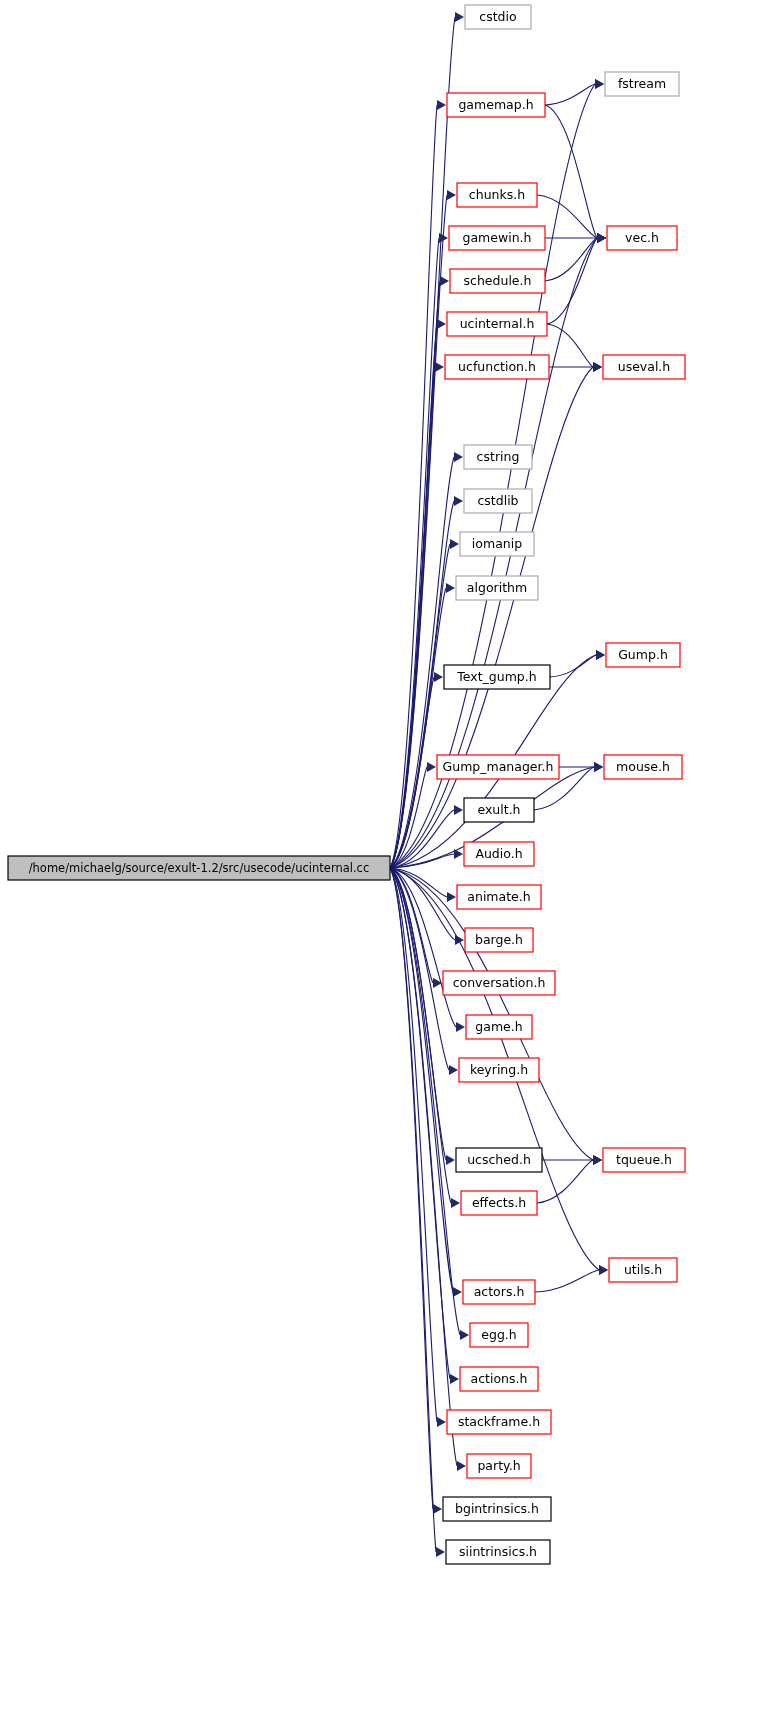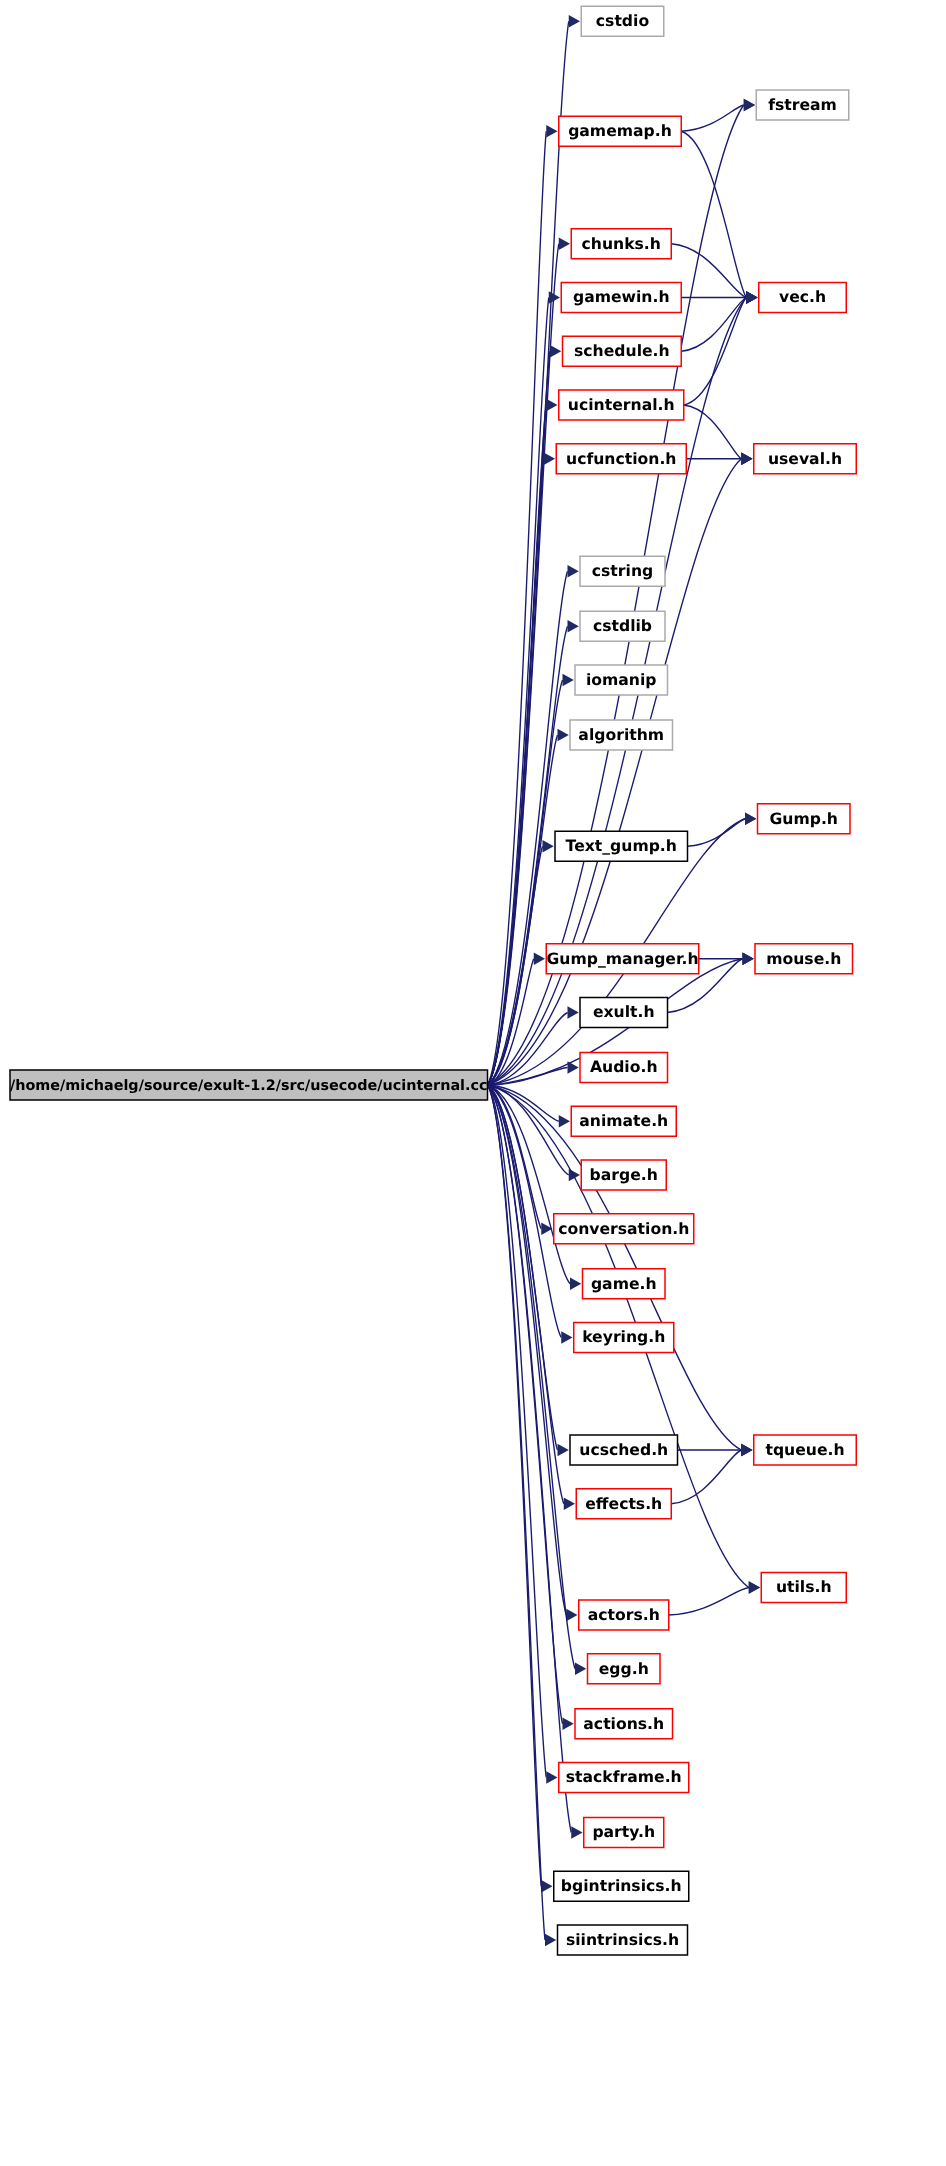--- a/index.html
+++ b/index.html
@@ -1,17 +1,17 @@
 <!DOCTYPE html>
 <html><head>
 <meta charset="utf-8">
 <style>
   html,body{margin:0;padding:0;background:#ffffff;}
   body{width:757px;height:1733px;font-family:"DejaVu Sans",sans-serif;overflow:hidden;}
-  #graph{position:relative;width:666px;height:1733px;font-weight:bold;}
+  #graph{position:relative;width:666px;height:1733px;}
   svg{position:absolute;left:0;top:0;width:757px;height:1733px;}
   .node-label{
     font-family:"DejaVu Sans",sans-serif;
     font-size:12.5px;
     fill:#000000;
     text-anchor:middle;
     dominant-baseline:middle;
     white-space:pre;
   }
   .nodebox{fill:#ffffff;stroke-width:1.2;}

